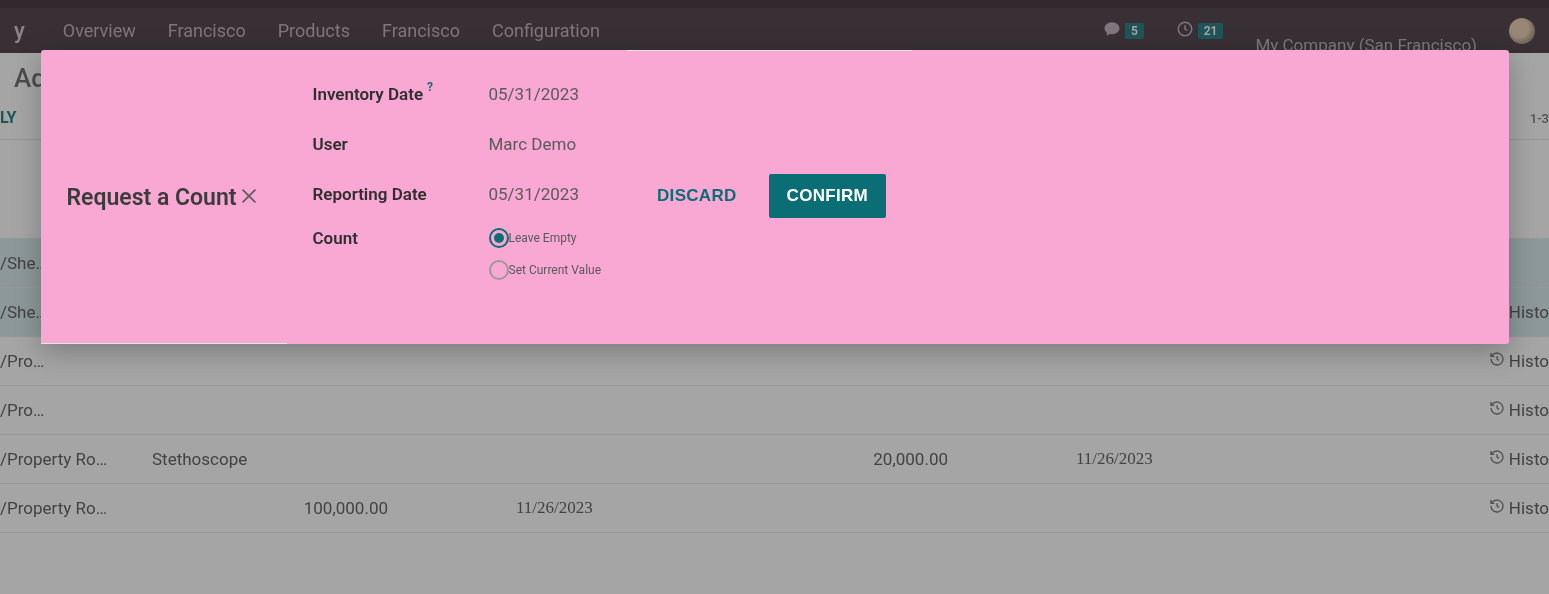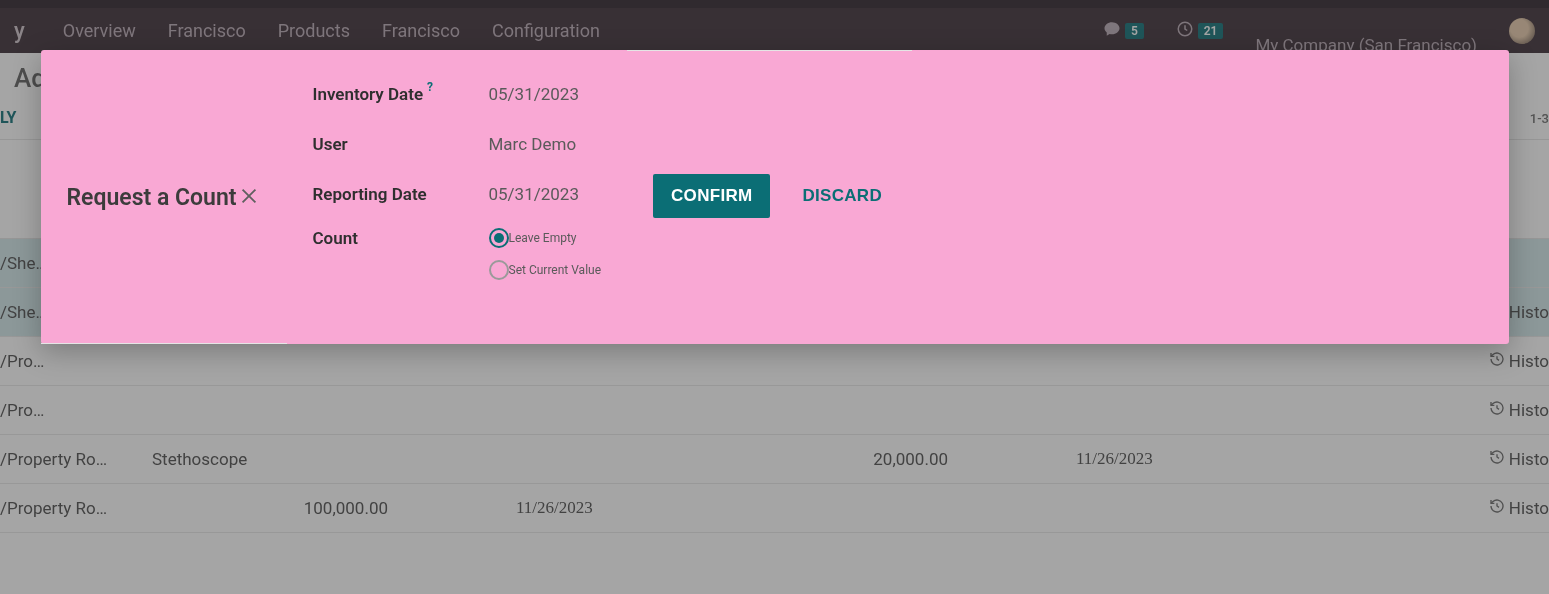--- a/index.html
+++ b/index.html
@@ -401,18 +401,18 @@
           <label class="radio-opt">
             <span class="radio-circle"></span>
             <span>Set Current Value</span>
           </label>
         </div>
       </div>
 
     </div>
 
     <div class="modal-footer">
+      <button class="btn btn-link">DISCARD</button>
       <button class="btn btn-primary">CONFIRM</button>
-      <button class="btn btn-link">DISCARD</button>
     </div>
 
   </div>
 </div>
 
 </body></html>

